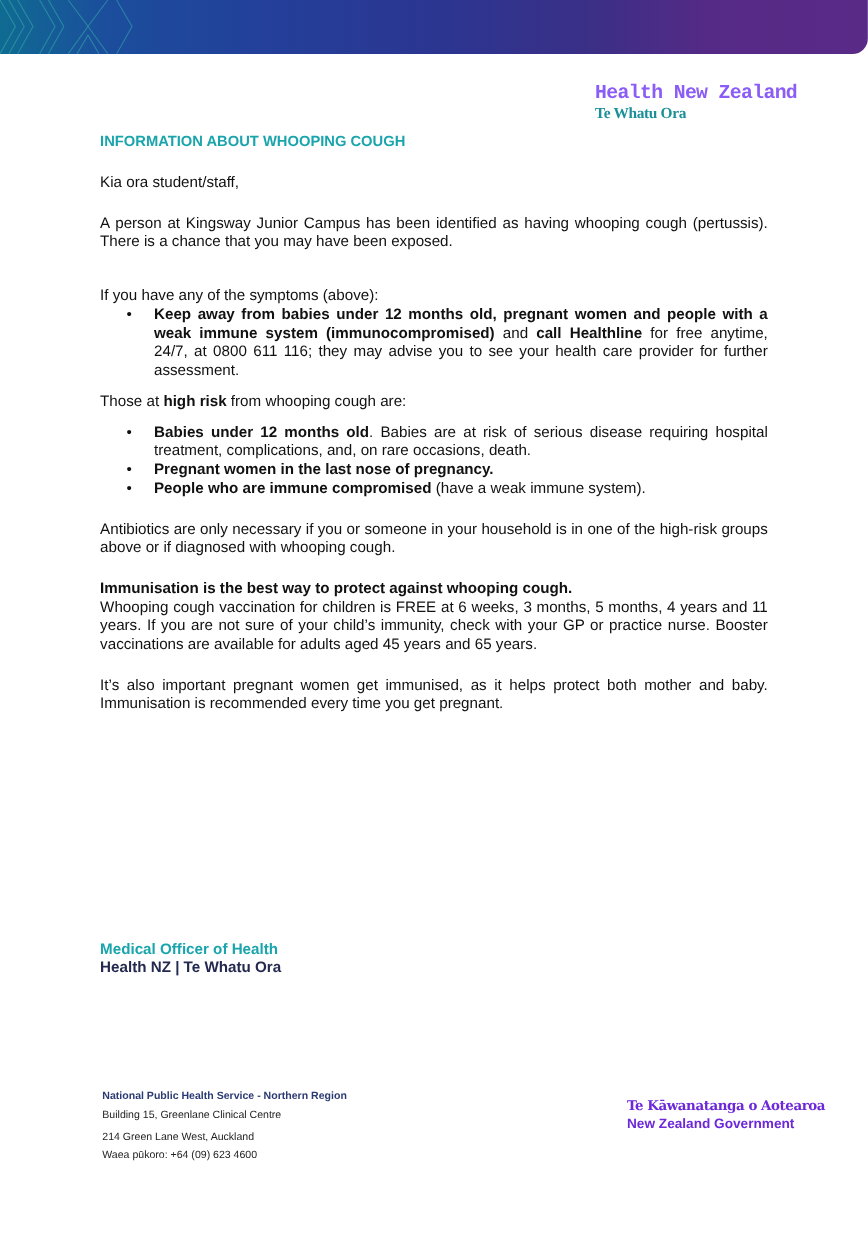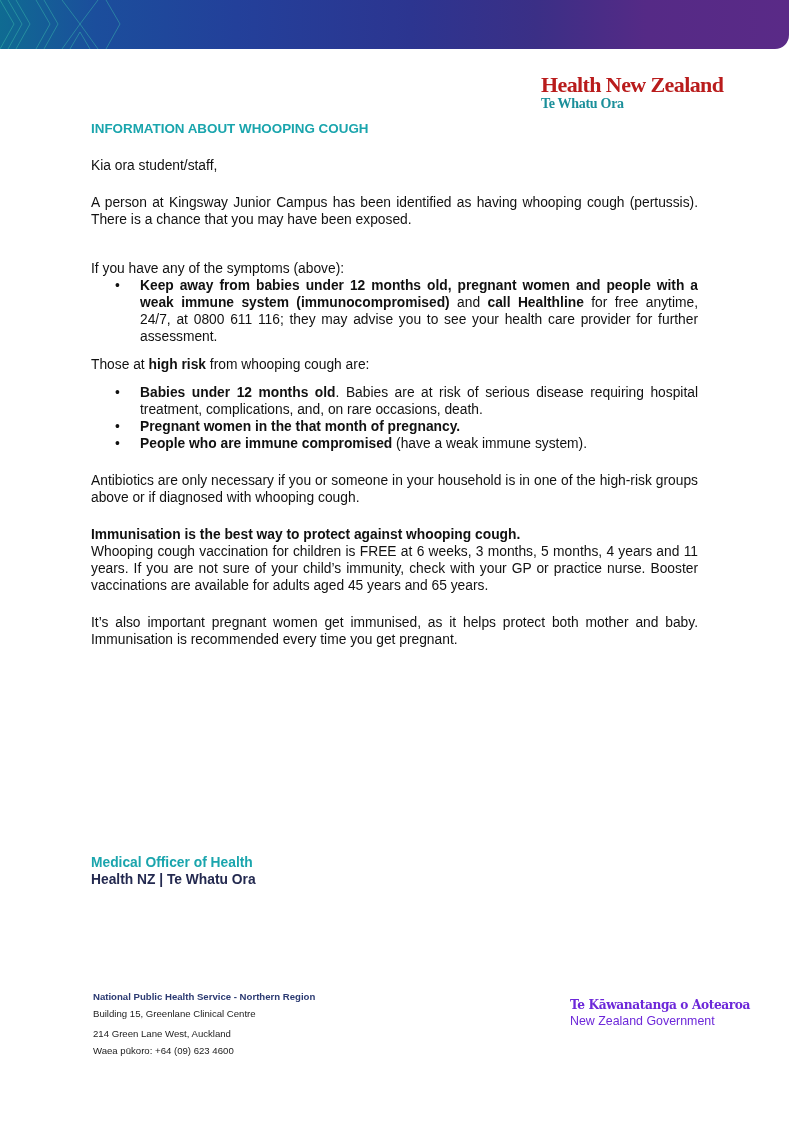--- a/index.html
+++ b/index.html
@@ -2,37 +2,37 @@
 <html><head>
   <meta charset="utf-8">
   <style>
     html, body { margin: 0; padding: 0; background: #ffffff; }
     body { width: 789px; height: 1122px; position: relative; overflow: hidden; font-family: "Liberation Sans", sans-serif; color: #111111; }
     .banner { position: absolute; left: 0; top: 0; width: 789px; height: 49px;
       background: linear-gradient(90deg, #0f6b92 0%, #1b4e9c 12%, #23409a 30%, #2c3590 52%, #3b2f86 68%, #552a86 82%, #5a2a87 100%);
       border-bottom-right-radius: 14px; overflow: hidden; }
     .banner svg { position: absolute; left: 0; top: 0; }
     .logo { position: absolute; left: 541px; top: 74px; }
-    .logo .l1 { font-family: Liberation Serif, serif; font-weight: bold; font-size: 22px; color: #b91c1c; letter-spacing: -0.6px; line-height: 22px; }
+    .logo .l1 { font-family: Liberation Mono, monospace; font-weight: bold; font-size: 18px; color: #8b5cf6; letter-spacing: -0.6px; line-height: 22px; }
     .logo .l2 { font-family: Liberation Serif, serif; font-weight: bold; font-size: 14px; color: #1a8f9a; letter-spacing: -0.3px; line-height: 16px; }
     .content { position: absolute; left: 91px; top: 120px; width: 607px; font-size: 13.8px; line-height: 17px; }
     .heading { color: #1aa5ad; font-weight: bold; font-size: 13.4px; margin: 0; }
     p { margin: 0; text-align: justify; }
     b { font-weight: bold; }
     .bullets { list-style: none; margin: 0; padding: 0; }
     .bullets li { position: relative; padding-left: 49px; text-align: justify; }
     .bullets li .dot { position: absolute; left: 24px; top: 0; }
     .sign { position: absolute; left: 91px; top: 848px; font-size: 13.8px; line-height: 17px; }
     .sign .teal { color: #1aa5ad; font-weight: bold; }
     .sign .navy { color: #23294f; font-weight: bold; }
     .footer-left { position: absolute; left: 93px; top: 990px; font-size: 9.6px; line-height: 20px; color: #222; }
     .footer-left .org { color: #2b3a72; font-weight: bold; }
     .footer-right { position: absolute; left: 570px; top: 997px; color: #6d28d9; }
     .footer-right .g1 { font-family: "DejaVu Serif", serif; font-weight: bold; font-size: 12.2px; letter-spacing: -0.4px; line-height: 16px; }
-    .footer-right .g2 { font-size: 12.4px; line-height: 16px; }
+    .footer-right .g2 { font-size: 12.4px; line-height: 16px; font-weight: bold; }
   </style>
 </head>
 <body>
 
 <div class="banner">
   <svg width="160" height="49">
     <g stroke="#3fc1b0" stroke-opacity="0.45" fill="none" stroke-width="1">
       <path d="M0 0 L14 24 L0 49"></path>
         <path d="M8 0 L22 24 L8 49"></path>
         <path d="M16 0 L30 24 L16 49"></path>
@@ -55,21 +55,21 @@
   <h1 class="heading">INFORMATION ABOUT WHOOPING COUGH</h1>
   <p style="margin-top:20px">Kia ora student/staff,</p>
   <p style="margin-top:20px">A person at Kingsway Junior Campus has been identified as having whooping cough (pertussis). There is a chance that you may have been exposed.</p>
   <p style="margin-top:32px">If you have any of the symptoms (above):</p>
   <ul class="bullets">
     <li><span class="dot">•</span><b>Keep away from babies under 12 months old, pregnant women and people with a weak immune system (immunocompromised)</b><span> and </span><b>call Healthline</b><span> for free anytime, 24/7, at 0800 611 116; they may advise you to see your health care provider for further assessment.</span></li>
   </ul>
   <p style="margin-top:11px"><span>Those at </span><b>high risk</b><span> from whooping cough are:</span></p>
   <ul class="bullets" style="margin-top:11px">
     <li><span class="dot">•</span><b>Babies under 12 months old</b><span>. Babies are at risk of serious disease requiring hospital treatment, complications, and, on rare occasions, death.</span></li>
-    <li><span class="dot">•</span><b>Pregnant women in the that month of pregnancy.</b><span></span></li>
+    <li><span class="dot">•</span><b>Pregnant women in the last nose of pregnancy.</b><span></span></li>
     <li><span class="dot">•</span><b>People who are immune compromised</b><span> (have a weak immune system).</span></li>
   </ul>
   <p style="margin-top:20px">Antibiotics are only necessary if you or someone in your household is in one of the high-risk groups above or if diagnosed with whooping cough.</p>
   <p style="margin-top:20px"><b>Immunisation is the best way to protect against whooping cough.</b><br><span>Whooping cough vaccination for children is FREE at 6 weeks, 3 months, 5 months, 4 years and 11 years. If you are not sure of your child’s immunity, check with your GP or practice nurse. Booster vaccinations are available for adults aged 45 years and 65 years.</span></p>
   <p style="margin-top:20px">It’s also important pregnant women get immunised, as it helps protect both mother and baby. Immunisation is recommended every time you get pregnant.</p>
 </div>
 
 <div class="sign">
   <div class="teal" style="margin-top:6px">Medical Officer of Health</div>
   <div class="navy">Health NZ | Te Whatu Ora</div>

